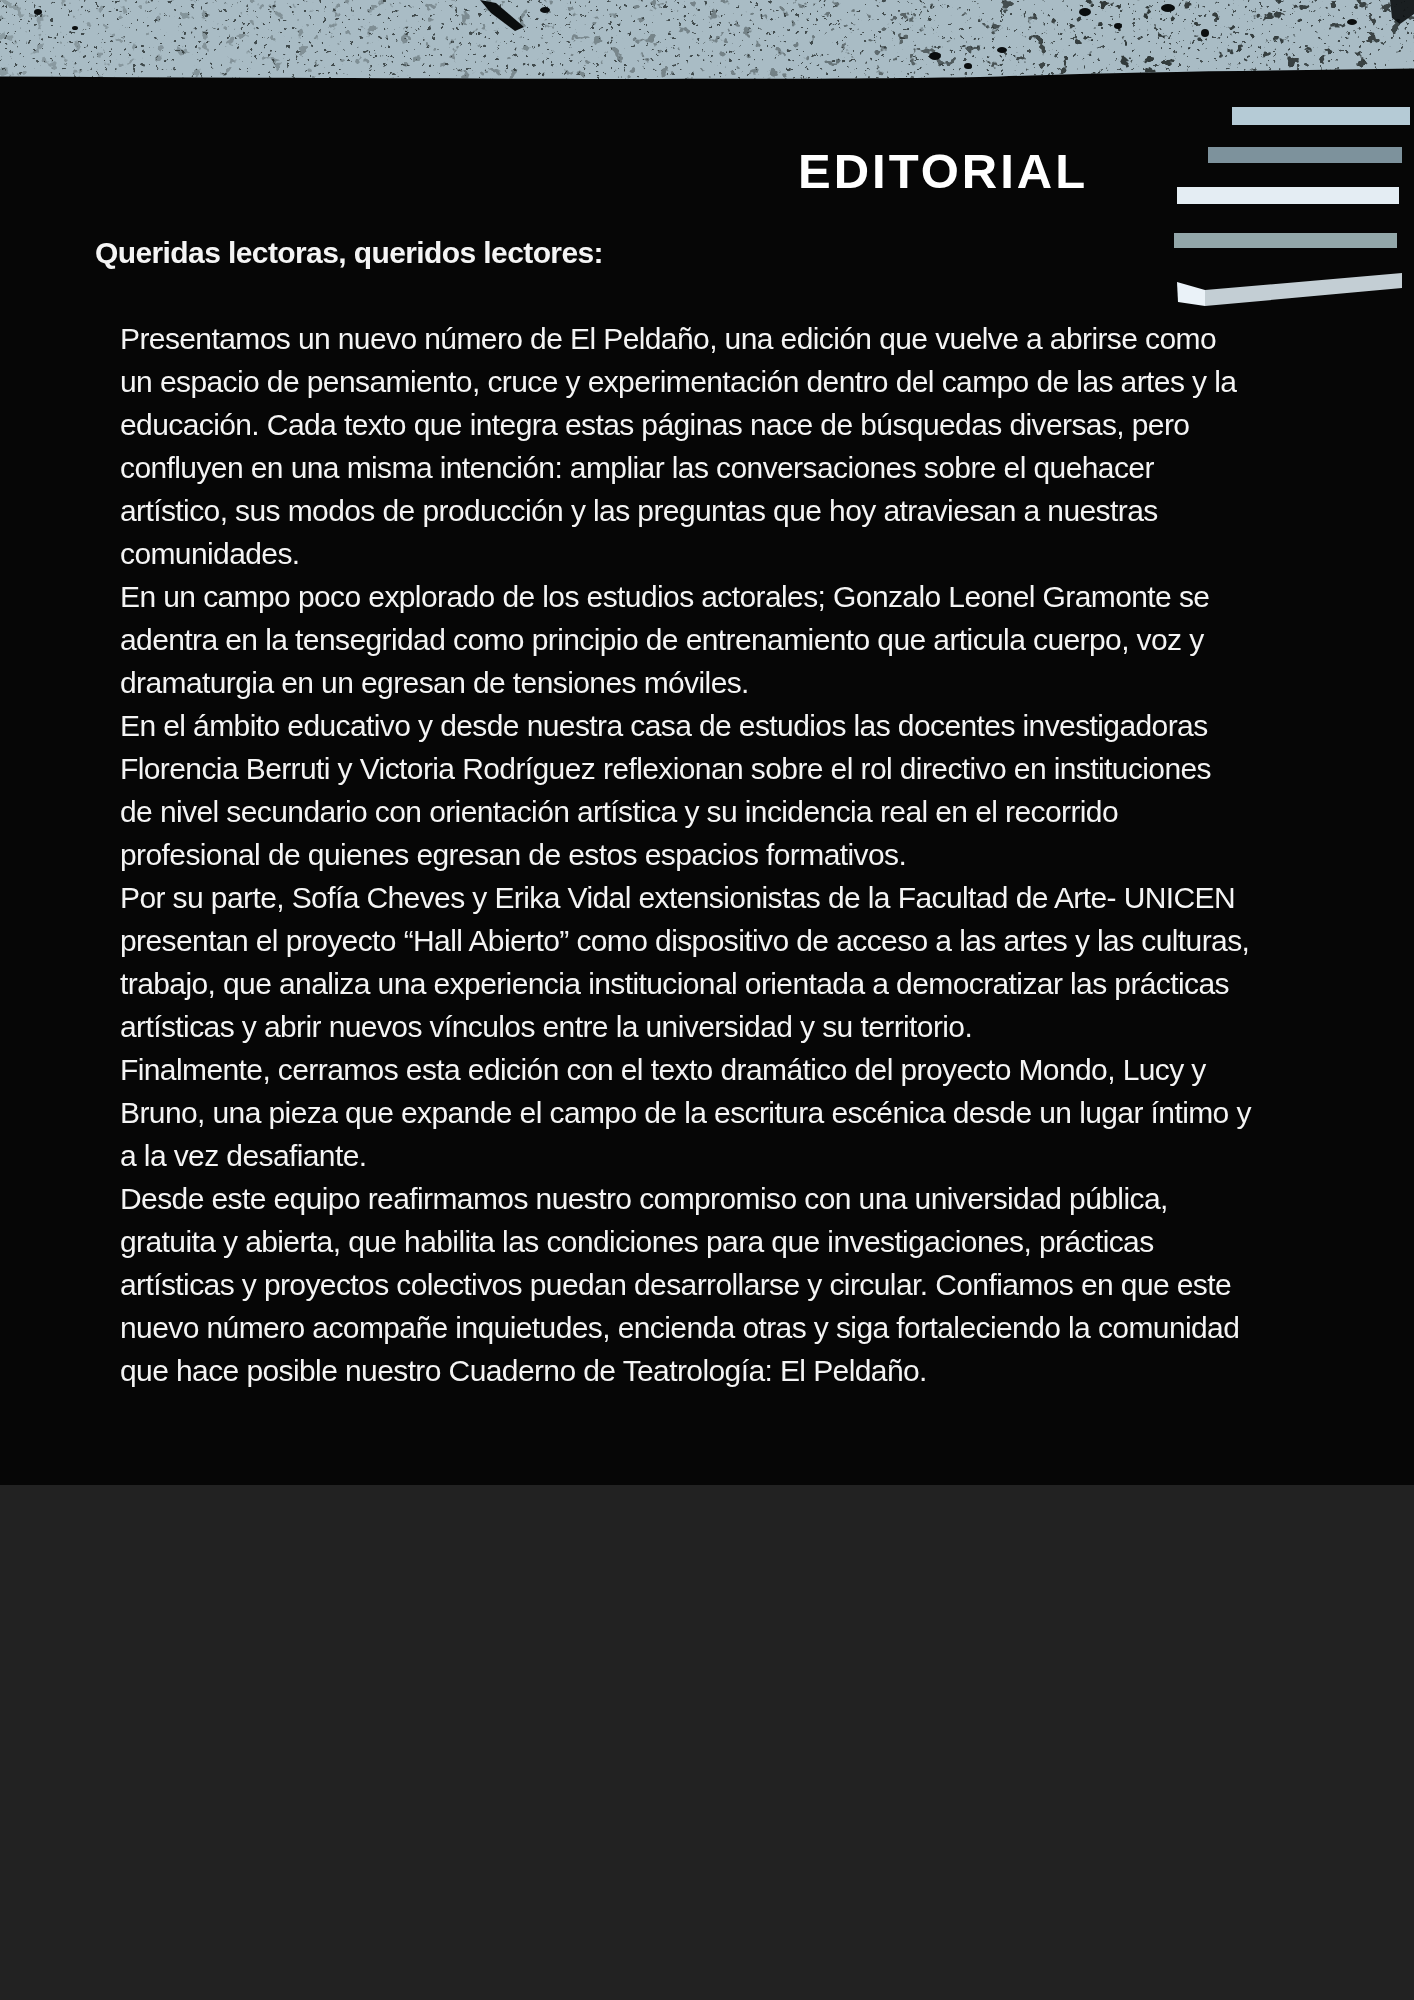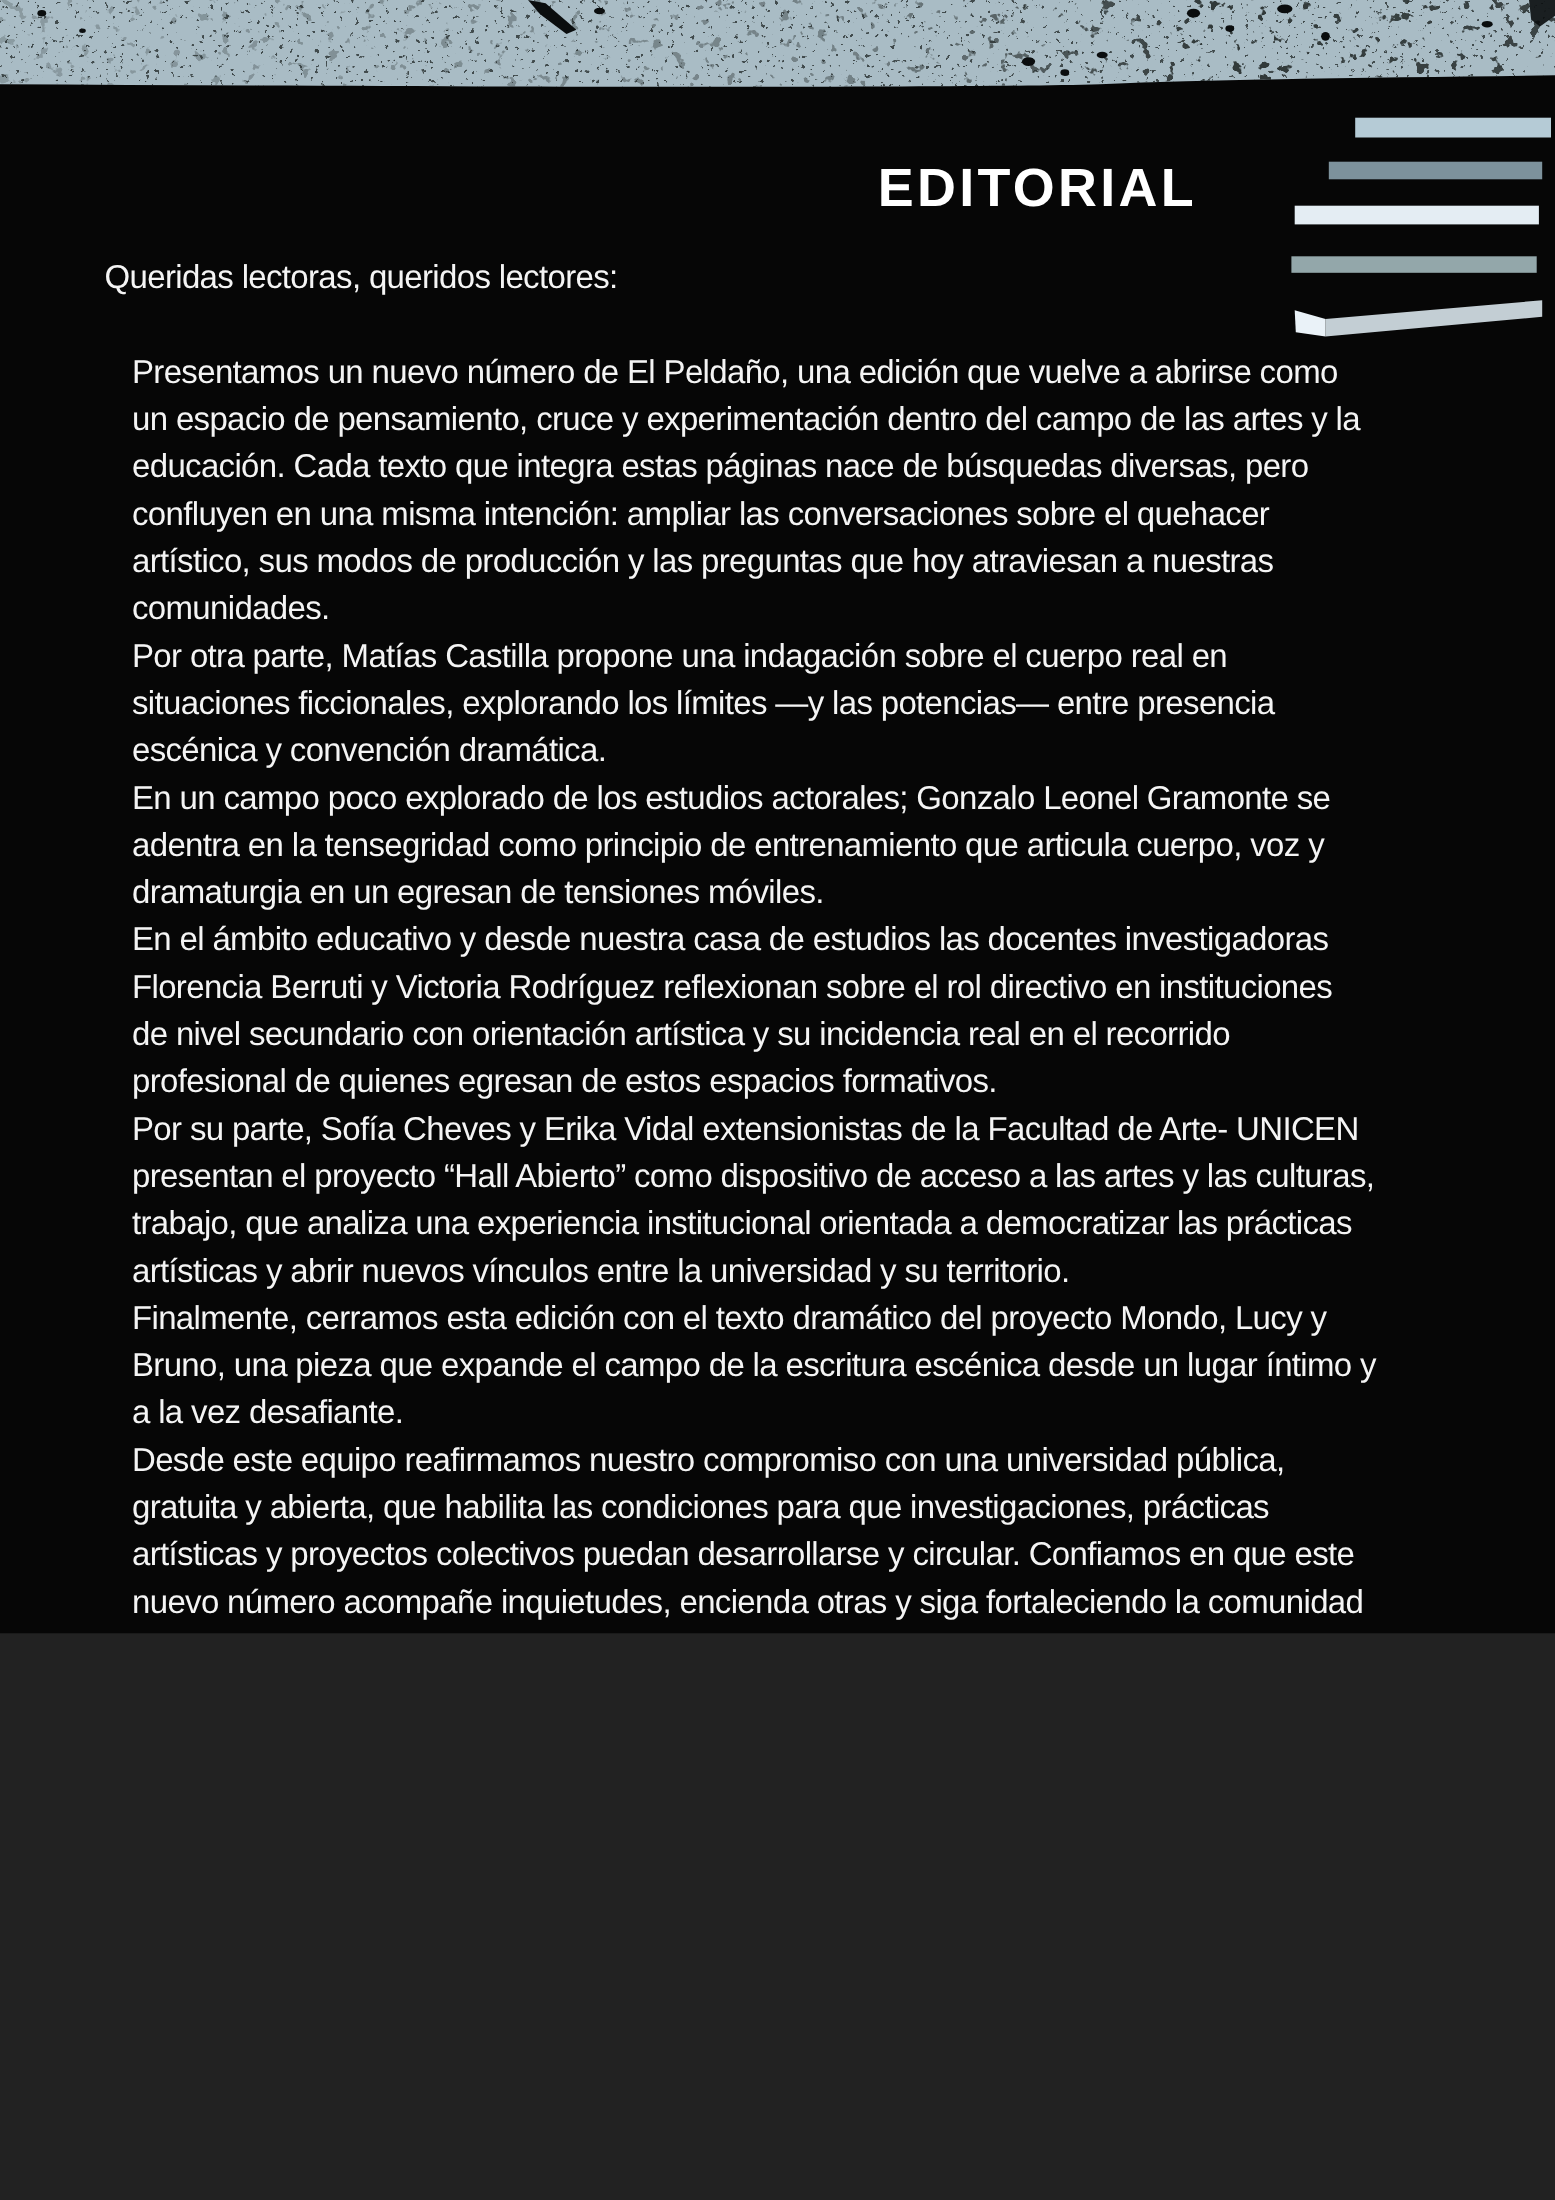--- a/index.html
+++ b/index.html
@@ -27,21 +27,21 @@
   .logo{position:absolute;left:1160px;top:100px;width:254px;height:212px;}
   .body-text{
     position:absolute;
     left:95px;top:231px;
     color:#f4f4f4;
     font-size:30px;
     line-height:43px;
     letter-spacing:-0.6px;
     font-weight:400;
   }
-  .salutation{white-space:pre;}
+  .salutation{white-space:pre;font-weight:bold;}
   .para-gap{height:43px;}
   .para{white-space:pre-line;margin-left:25px;}
   .footer-credit{
     position:absolute;
     right:50px;top:1918px;
     font-size:27px;font-weight:bold;
     color:#141414;
     letter-spacing:0.2px;
     white-space:nowrap;
     z-index:5;
@@ -112,23 +112,20 @@
   <div class="body-text">
     <div class="salutation">Queridas lectoras, queridos lectores:</div>
     <div class="para-gap"></div>
     <div>
         <div class="para">Presentamos un nuevo número de El Peldaño, una edición que vuelve a abrirse como
 un espacio de pensamiento, cruce y experimentación dentro del campo de las artes y la
 educación. Cada texto que integra estas páginas nace de búsquedas diversas, pero
 confluyen en una misma intención: ampliar las conversaciones sobre el quehacer
 artístico, sus modos de producción y las preguntas que hoy atraviesan a nuestras
 comunidades.</div>
-        <div class="para">Por otra parte, Matías Castilla propone una indagación sobre el cuerpo real en
-situaciones ficcionales, explorando los límites —y las potencias— entre presencia
-escénica y convención dramática.</div>
         <div class="para">En un campo poco explorado de los estudios actorales; Gonzalo Leonel Gramonte se
 adentra en la tensegridad como principio de entrenamiento que articula cuerpo, voz y
 dramaturgia en un egresan de tensiones móviles.</div>
         <div class="para">En el ámbito educativo y desde nuestra casa de estudios las docentes investigadoras
 Florencia Berruti y Victoria Rodríguez reflexionan sobre el rol directivo en instituciones
 de nivel secundario con orientación artística y su incidencia real en el recorrido
 profesional de quienes egresan de estos espacios formativos.</div>
         <div class="para">Por su parte, Sofía Cheves y Erika Vidal extensionistas de la Facultad de Arte- UNICEN
 presentan el proyecto “Hall Abierto” como dispositivo de acceso a las artes y las culturas,
 trabajo, que analiza una experiencia institucional orientada a democratizar las prácticas

